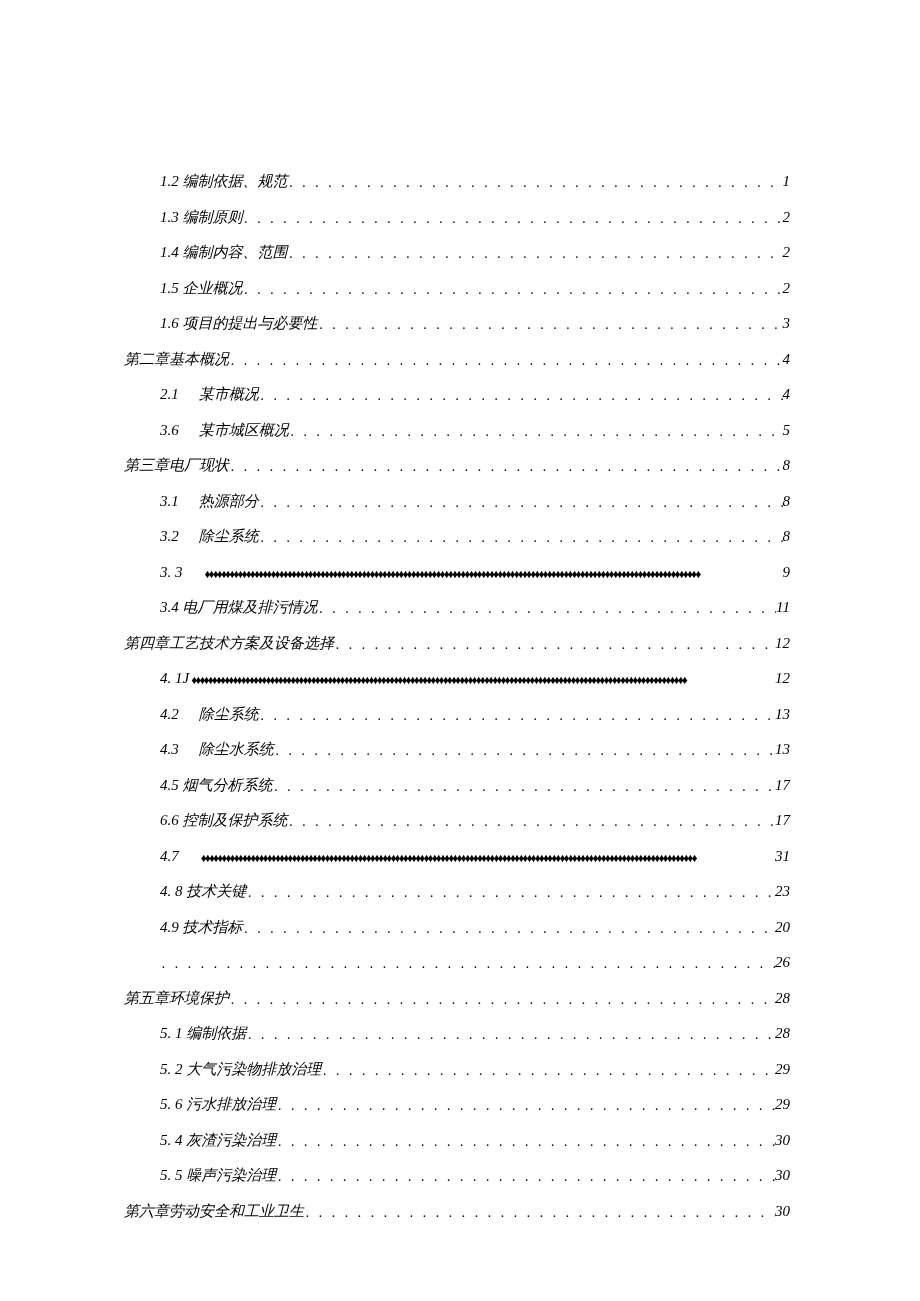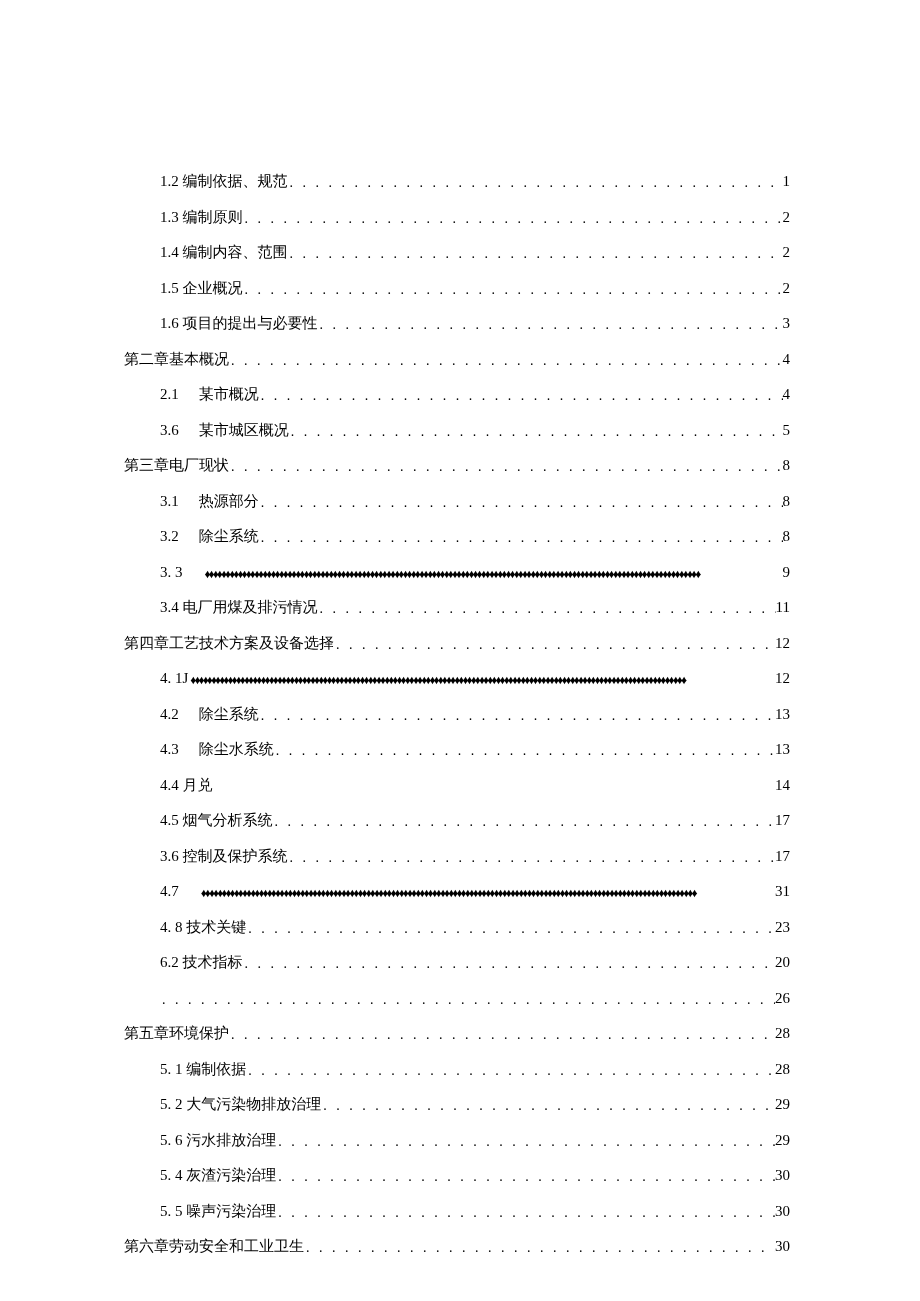--- a/index.html
+++ b/index.html
@@ -11,20 +11,21 @@
       background: #ffffff;
       font-family: "SimSun", "宋体", serif;
       width: 920px;
       height: 1301px;
       padding: 170px 130px 150px 124px;
       color: #000000;
       font-size: 15px;
     }
     .toc-container {
       width: 100%;
+      font-style: italic;
     }
     .toc-line {
       display: flex;
       align-items: baseline;
       margin-bottom: 13px;
       line-height: 1.5;
     }
     .toc-line.indent {
       padding-left: 36px;
     }
@@ -140,47 +141,42 @@
     <div class="toc-line indent">
       <span class="toc-label"><span class="prefix">4.2</span><span>除尘系统</span></span>
       <span class="toc-leader">. . . . . . . . . . . . . . . . . . . . . . . . . . . . . . . . . . . . . . . . . . . . . . . . . . . . . . . . . . . . . . . . . . . . . . . . . . . . . . . . . . . . . . . . . . . . . . . . . . . . .</span>
       <span class="toc-page">13</span>
     </div>
     <div class="toc-line indent">
       <span class="toc-label"><span class="prefix">4.3</span><span>除尘水系统</span></span>
       <span class="toc-leader">. . . . . . . . . . . . . . . . . . . . . . . . . . . . . . . . . . . . . . . . . . . . . . . . . . . . . . . . . . . . . . . . . . . . . . . . . . . . . . . . . . . . . . . . . . . . . . . . . . . . .</span>
       <span class="toc-page">13</span>
     </div>
-    <div class="toc-line indent no-leader">
-      <span class="toc-label">4.4 月兑</span>
-      <span class="toc-leader"></span>
-      <span class="toc-page">14</span>
-    </div>
     <div class="toc-line indent">
       <span class="toc-label">4.5 烟气分析系统</span>
       <span class="toc-leader">. . . . . . . . . . . . . . . . . . . . . . . . . . . . . . . . . . . . . . . . . . . . . . . . . . . . . . . . . . . . . . . . . . . . . . . . . . . . . . . . . . . . . . . . . . . . . . . . . . . . .</span>
       <span class="toc-page">17</span>
     </div>
     <div class="toc-line indent">
-      <span class="toc-label">3.6 控制及保护系统</span>
+      <span class="toc-label">6.6 控制及保护系统</span>
       <span class="toc-leader">. . . . . . . . . . . . . . . . . . . . . . . . . . . . . . . . . . . . . . . . . . . . . . . . . . . . . . . . . . . . . . . . . . . . . . . . . . . . . . . . . . . . . . . . . . . . . . . . . . . . .</span>
       <span class="toc-page">17</span>
     </div>
     <div class="toc-line indent">
       <span class="toc-label"><span class="prefix">4.7</span><span></span></span>
       <span class="toc-leader diamond">♦♦♦♦♦♦♦♦♦♦♦♦♦♦♦♦♦♦♦♦♦♦♦♦♦♦♦♦♦♦♦♦♦♦♦♦♦♦♦♦♦♦♦♦♦♦♦♦♦♦♦♦♦♦♦♦♦♦♦♦♦♦♦♦♦♦♦♦♦♦♦♦♦♦♦♦♦♦♦♦♦♦♦♦♦♦♦♦♦♦♦♦♦♦♦♦♦♦♦♦♦♦♦♦♦♦♦♦♦♦♦♦♦♦♦♦♦♦♦♦</span>
       <span class="toc-page">31</span>
     </div>
     <div class="toc-line indent">
       <span class="toc-label">4.  8 技术关键</span>
       <span class="toc-leader">. . . . . . . . . . . . . . . . . . . . . . . . . . . . . . . . . . . . . . . . . . . . . . . . . . . . . . . . . . . . . . . . . . . . . . . . . . . . . . . . . . . . . . . . . . . . . . . . . . . . .</span>
       <span class="toc-page">23</span>
     </div>
     <div class="toc-line indent">
-      <span class="toc-label">6.2 技术指标</span>
+      <span class="toc-label">4.9 技术指标</span>
       <span class="toc-leader">. . . . . . . . . . . . . . . . . . . . . . . . . . . . . . . . . . . . . . . . . . . . . . . . . . . . . . . . . . . . . . . . . . . . . . . . . . . . . . . . . . . . . . . . . . . . . . . . . . . . .</span>
       <span class="toc-page">20</span>
     </div>
     <div class="toc-line indent">
       <span class="toc-leader">. . . . . . . . . . . . . . . . . . . . . . . . . . . . . . . . . . . . . . . . . . . . . . . . . . . . . . . . . . . . . . . . . . . . . . . . . . . . . . . . . . . . . . . . . . . . . . . . . . . . .</span>
       <span class="toc-page">26</span>
     </div>
     <div class="toc-line">
       <span class="toc-label">第五章环境保护</span>
       <span class="toc-leader">. . . . . . . . . . . . . . . . . . . . . . . . . . . . . . . . . . . . . . . . . . . . . . . . . . . . . . . . . . . . . . . . . . . . . . . . . . . . . . . . . . . . . . . . . . . . . . . . . . . . .</span>

